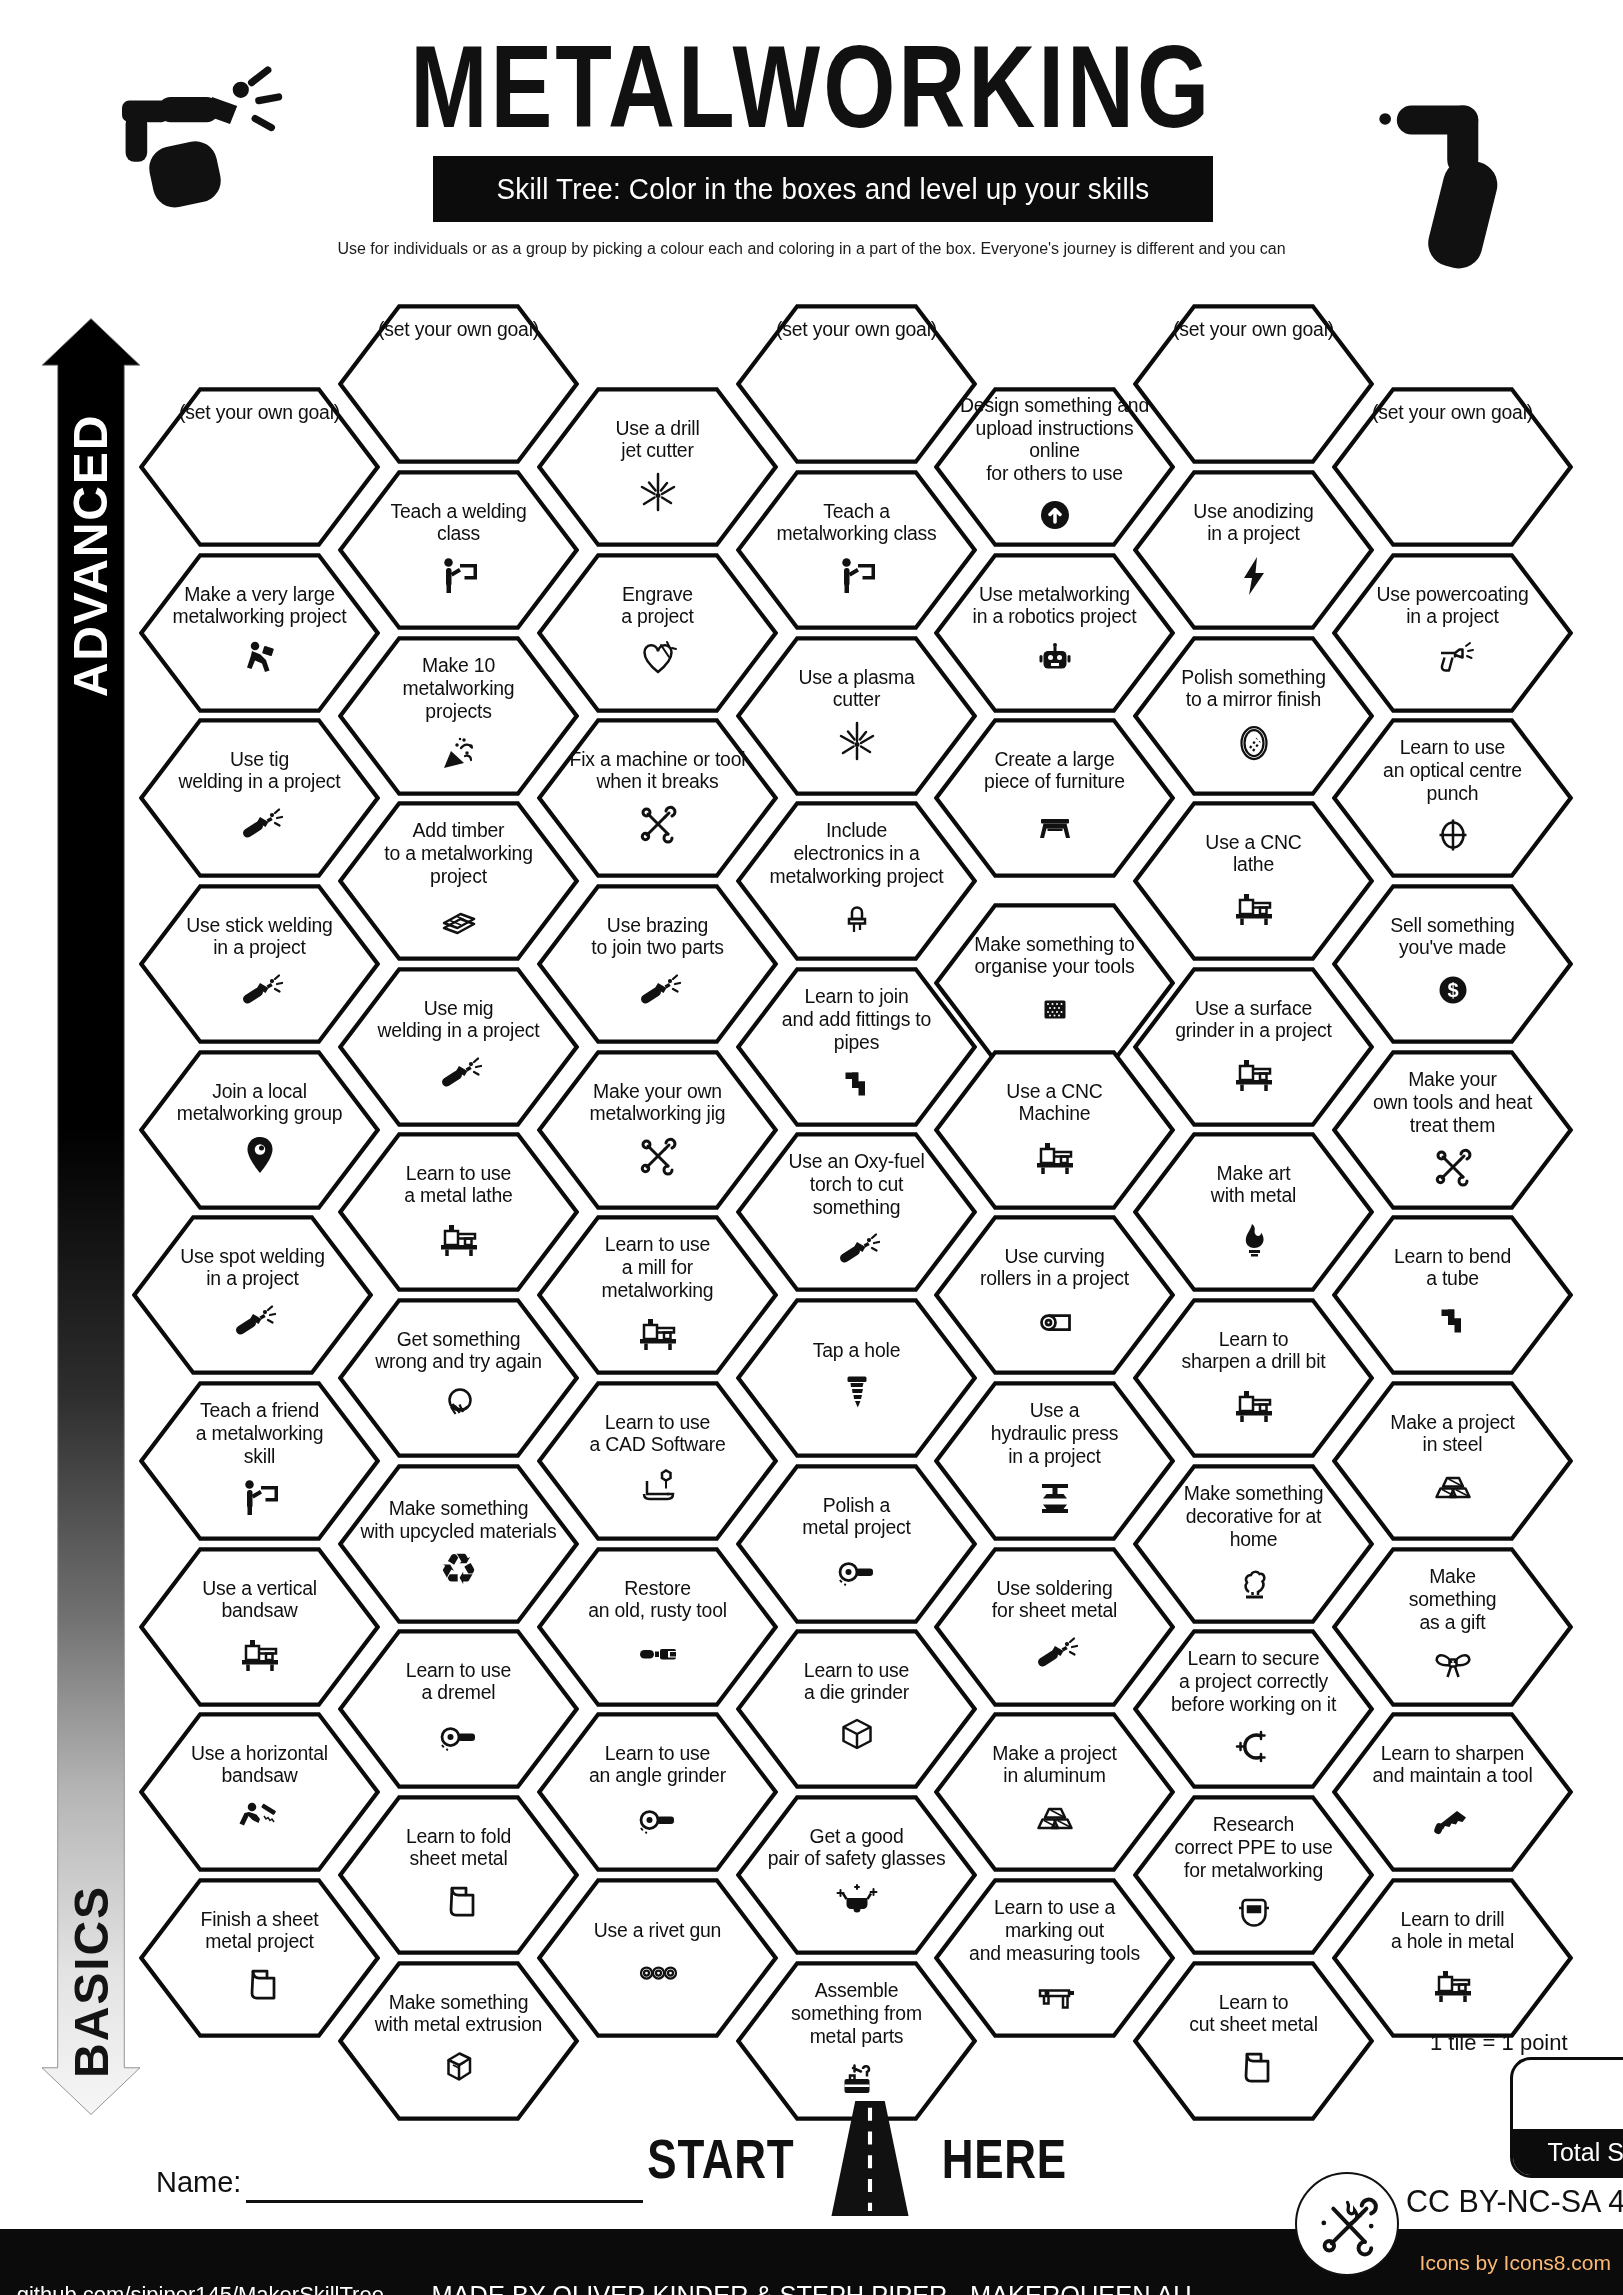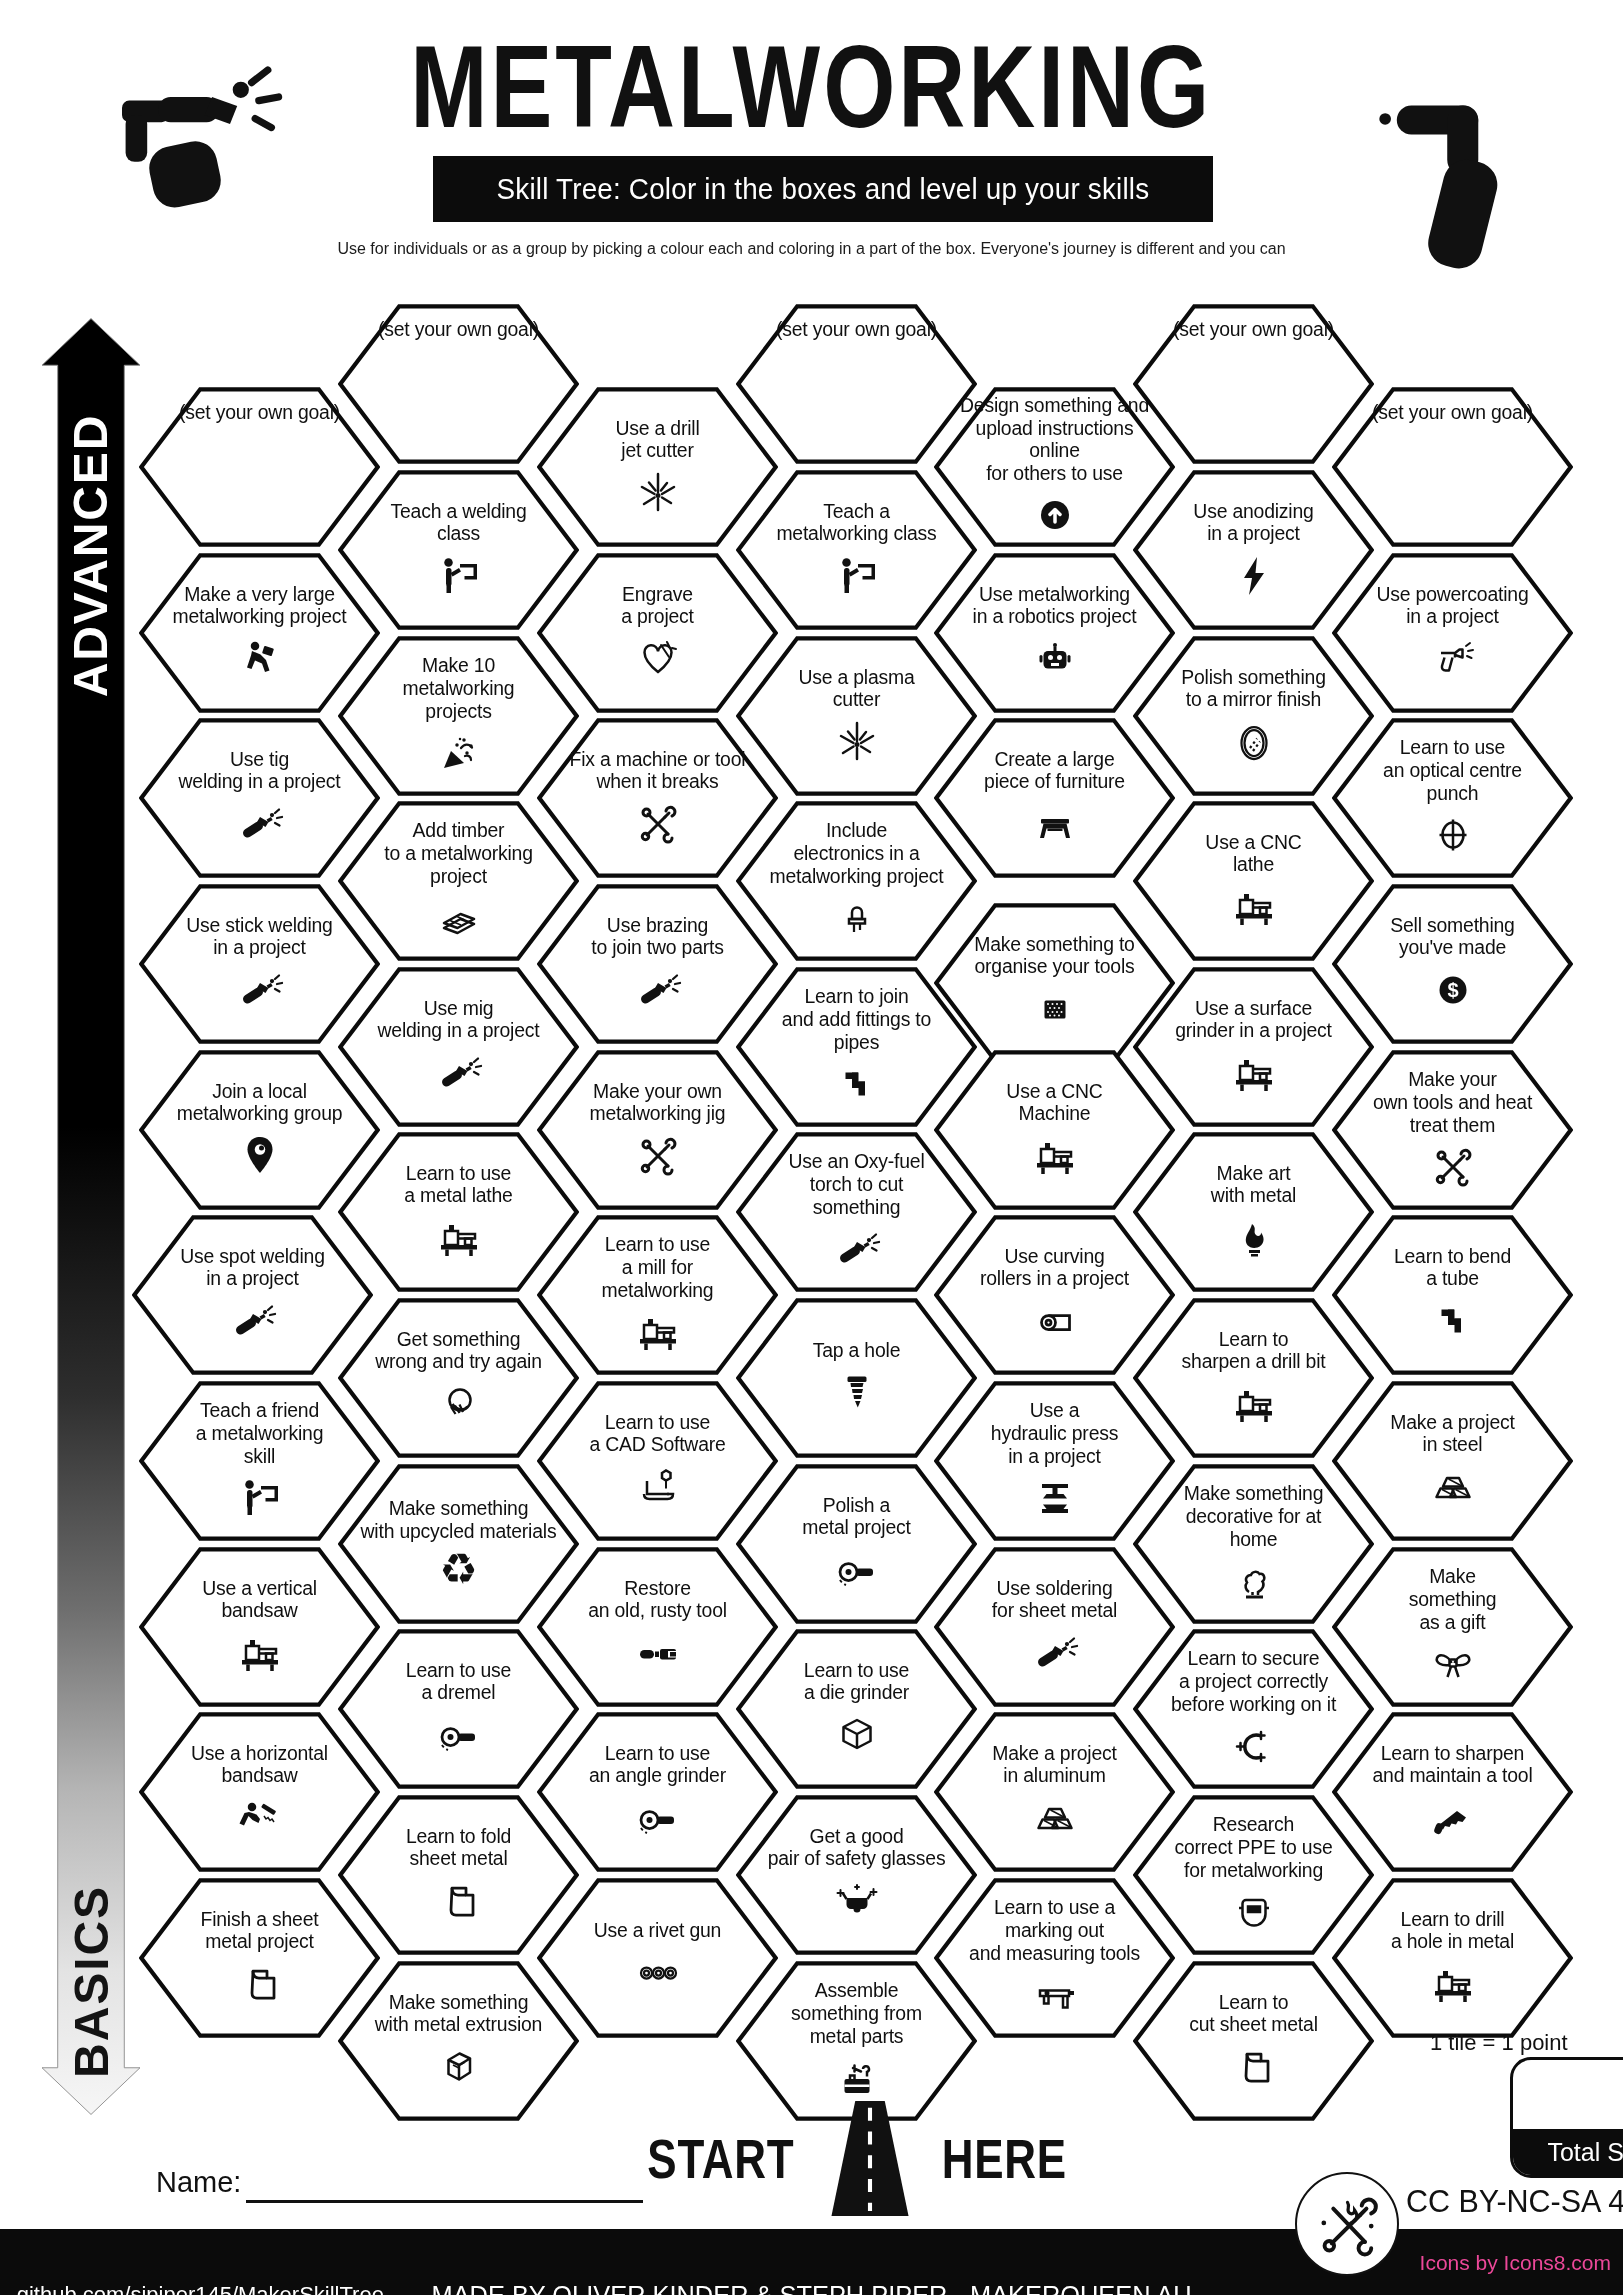--- a/index.html
+++ b/index.html
@@ -51,21 +51,21 @@
   
   .cc-text{position:absolute;left:1406px;top:2184px;font-size:30.5px;white-space:nowrap;}
   .badge{position:absolute;left:1295px;top:2172px;width:104px;height:104px;border-radius:50%;
     background:#fff;border:2.3px solid #111;box-sizing:border-box;z-index:5;display:flex;
     align-items:center;justify-content:center;}
   .badge svg{width:79px;height:79px;}
   .footer-bar{position:absolute;left:0;top:2229px;width:1623px;height:67px;background:#0b0b0b;z-index:2;}
   .footer-bar .f-left{position:absolute;left:16.7px;top:50%;transform:translateY(-50%);color:#fff;font-size:22px;margin-top:32px;}
   .footer-bar .f-center{position:absolute;left:50%;top:50%;transform:translate(-50%,-50%);color:#fff;
     font-size:25.4px;white-space:nowrap;margin-top:32px;}
-  .footer-bar .f-right{position:absolute;right:12px;top:50%;transform:translateY(-50%);color:#ec4899;font-size:21px;}
+  .footer-bar .f-right{position:absolute;right:12px;top:50%;transform:translateY(-50%);color:#fdba74;font-size:21px;}
 </style>
 </head>
 <body>
 
 <div class="title"><span>METALWORKING</span></div>
 <div class="banner">
     <span>Skill Tree:  Color in the boxes and level up your skills</span>
   </div>
 <div class="intro">
   <div>Use for individuals or as a group by picking a colour each and coloring in a part of the box.  Everyone's journey is different and you can</div>

